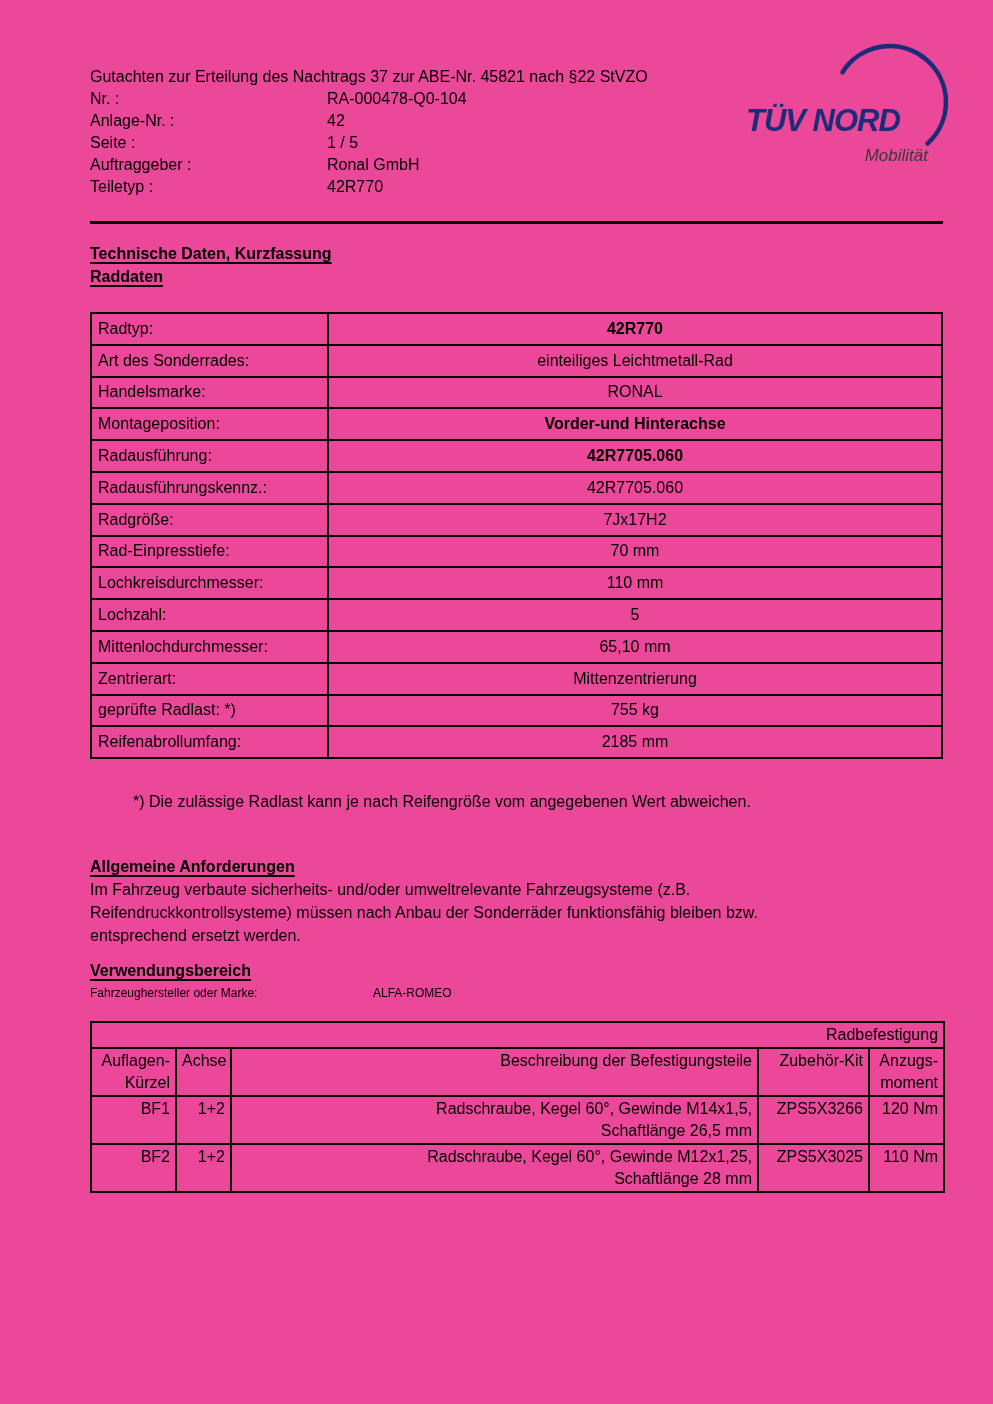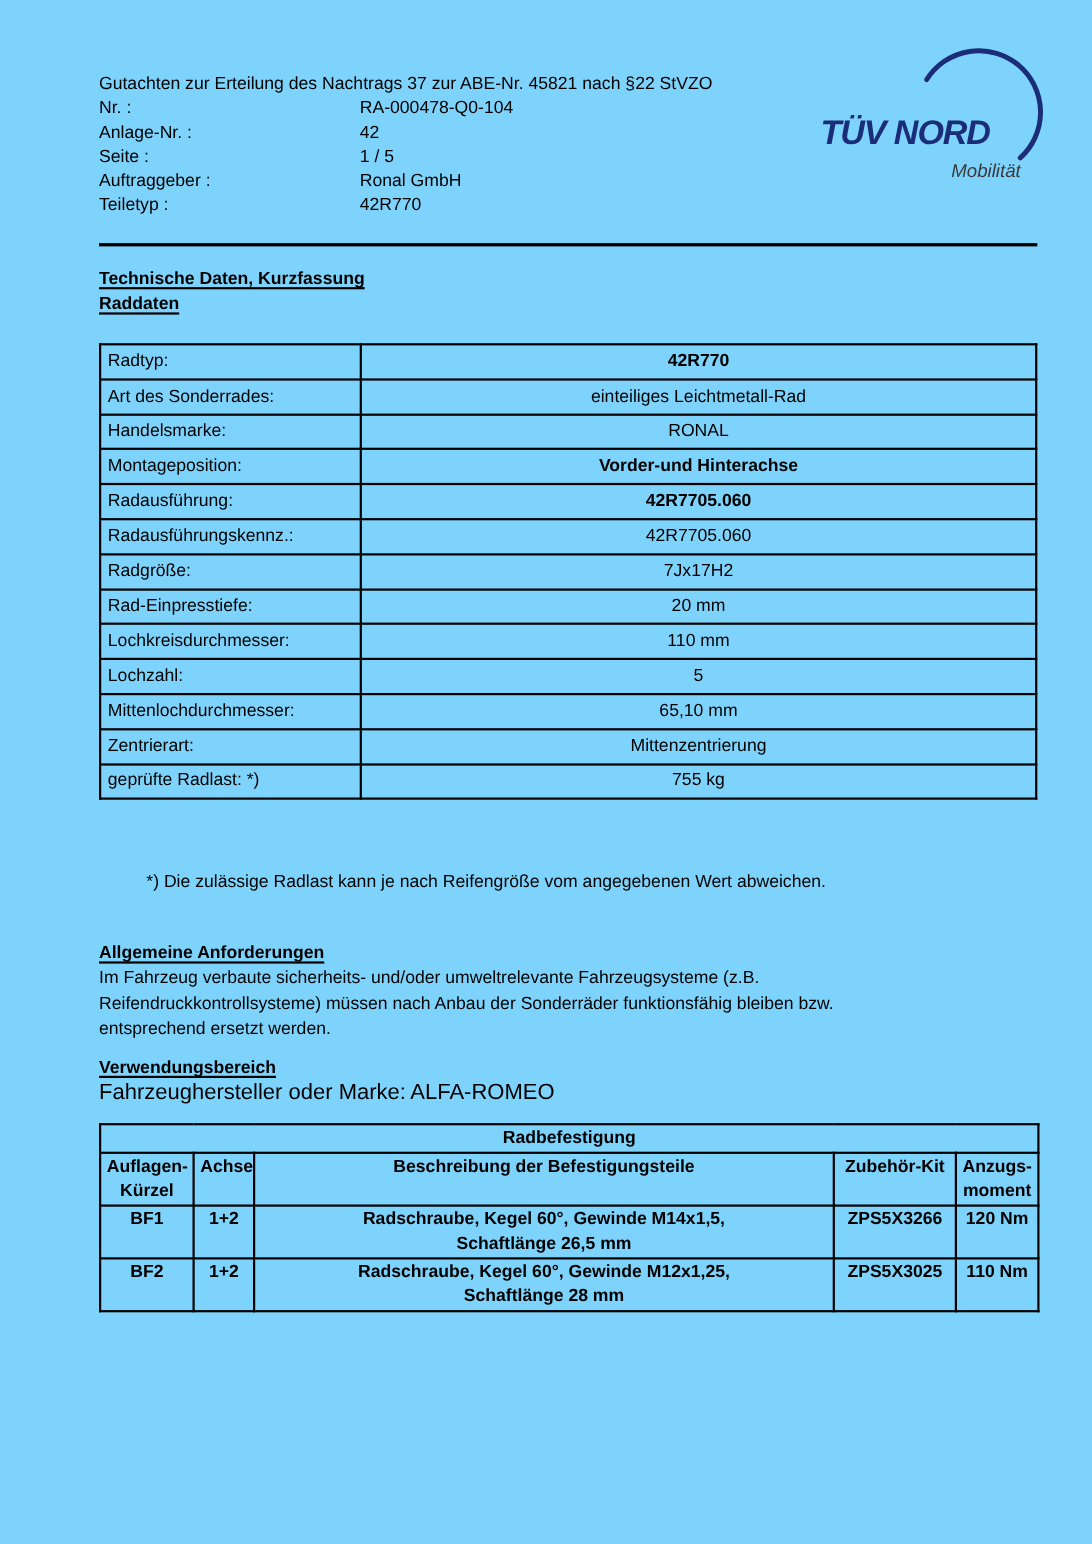--- a/index.html
+++ b/index.html
@@ -1,18 +1,18 @@
 <!DOCTYPE html>
 <html><head>
 <meta charset="utf-8">
 <style>
   * { margin:0; padding:0; box-sizing:border-box; }
   html,body { background:#e8e8e8; }
   .page {
-    position:relative; width:993px; height:1404px; background:#7dd3fc;
+    position:relative; width:993px; height:1404px; background:#ec4899;
     font-family:"Liberation Sans", sans-serif; color:#000; overflow:hidden;
     margin:0 auto;
   }
   
   .doc-header { position:absolute; left:90px; top:66px; font-size:16px; line-height:22px; }
   .doc-title { white-space:nowrap; }
   .hdr-row { display:flex; }
   .hdr-label { width:237px; flex:0 0 237px; }
   .hdr-value { white-space:nowrap; }
   
@@ -29,27 +29,27 @@
   .raddaten-table td { border:2px solid #000; padding:0 6px; vertical-align:middle; }
   .raddaten-table tr { height:31.8px; }
   .raddaten-table td.lbl { width:237px; text-align:left; }
   .raddaten-table td.val { text-align:center; }
   .footnote { position:absolute; left:90px; top:793px; font-size:16px;margin-left:43px; }
   
   .sec-anford { position:absolute; left:90px; top:855px; width:820px; }
   .body-text { font-size:16px; line-height:23px; white-space:pre-line; }
   
   .sec-verwendung { position:absolute; left:90px; top:959px; }
-  .marke-row { display:flex; font-size:20px; line-height:23px;align-items:flex-end; }
+  .marke-row { display:flex; font-size:12px; line-height:23px;align-items:flex-end; }
   .marke-label { width:283px; flex:0 0 283px; }
   
   .befestigung-table { position:absolute; left:90px; top:1021px; width:853px;
                        border-collapse:collapse; table-layout:fixed; font-size:16px; }
   .befestigung-table td, .befestigung-table th { border:2px solid #000; padding:1px 5px;
-                       vertical-align:top; text-align:center; font-weight:bold;
+                       vertical-align:top; text-align:right; font-weight:normal;
                        white-space:pre-line; line-height:22px; }
   .bt-title-row { height:24px; }
   .bt-head-row { height:44px; }
   .bt-data-row { height:45px; }
 </style>
 </head>
 <body>
 
 <div class="page">
 
@@ -115,41 +115,45 @@
       <tr>
         <td class="lbl">Radausführungskennz.:</td>
         <td class="val">42R7705.060</td>
       </tr>
       <tr>
         <td class="lbl">Radgröße:</td>
         <td class="val">7Jx17H2</td>
       </tr>
       <tr>
         <td class="lbl">Rad-Einpresstiefe:</td>
-        <td class="val">20 mm</td>
+        <td class="val">70 mm</td>
       </tr>
       <tr>
         <td class="lbl">Lochkreisdurchmesser:</td>
         <td class="val">110 mm</td>
       </tr>
       <tr>
         <td class="lbl">Lochzahl:</td>
         <td class="val">5</td>
       </tr>
       <tr>
         <td class="lbl">Mittenlochdurchmesser:</td>
         <td class="val">65,10 mm</td>
       </tr>
       <tr>
         <td class="lbl">Zentrierart:</td>
         <td class="val">Mittenzentrierung</td>
       </tr>
       <tr>
         <td class="lbl">geprüfte Radlast: *)</td>
         <td class="val">755 kg</td>
+      </tr>
+      <tr>
+        <td class="lbl">Reifenabrollumfang:</td>
+        <td class="val">2185 mm</td>
       </tr>
     </tbody>
   </table>
 
   <div class="footnote">*) Die zulässige Radlast kann je nach Reifengröße vom angegebenen Wert abweichen.</div>
 
   <div class="sec-anford">
     <div class="sec-head">Allgemeine Anforderungen</div>
     <div class="body-text">Im Fahrzeug verbaute sicherheits- und/oder umweltrelevante Fahrzeugsysteme (z.B.
 Reifendruckkontrollsysteme) müssen nach Anbau der Sonderräder funktionsfähig bleiben bzw.

